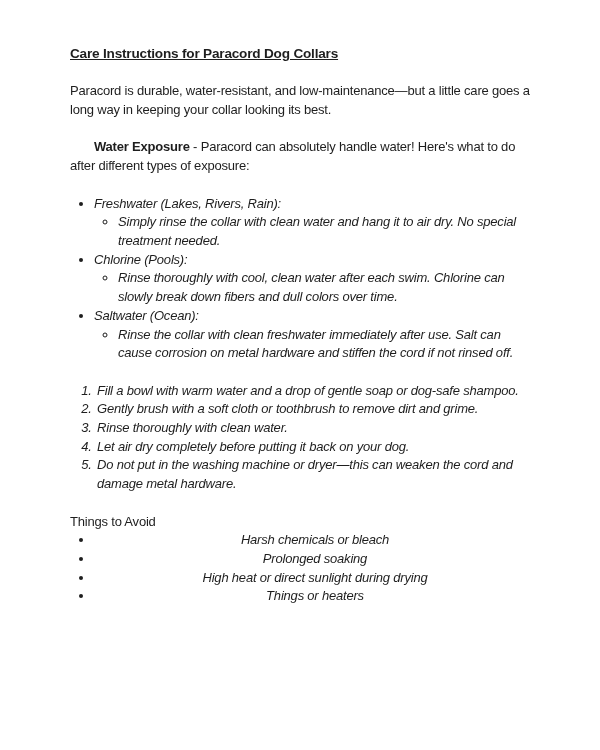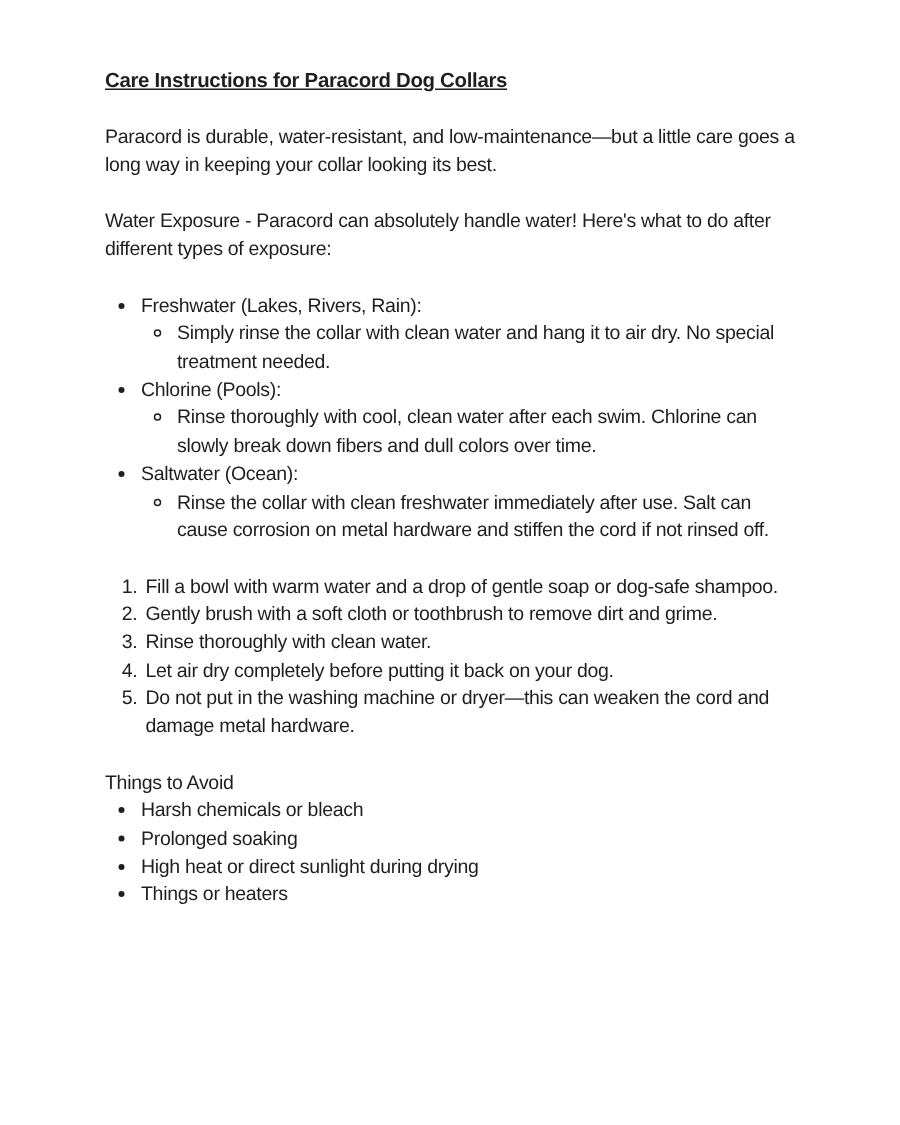--- a/index.html
+++ b/index.html
@@ -24,21 +24,21 @@
   }
   .doc-title {
     font-weight: bold;
     font-size: 13.6px;
     text-decoration: underline;
     margin: 0 0 18.7px 0;
   }
   p.para {
     margin: 18.7px 0;
   }
-  .bold { font-weight: normal; }
+  .bold { font-weight: bold; margin-left: 24px; }
   ul.top-list {
     list-style: disc;
     margin: 18.7px 0;
     padding: 0 0 0 24px;
   }
   ul.sub-list {
     list-style: circle;
     margin: 0;
     padding: 0 0 0 24px;
   }
@@ -48,22 +48,23 @@
   }
   ol.steps li { padding-left: 2px; }
   .avoid-heading {
     font-weight: normal;
     margin: 18.7px 0 0 0;
   }
   ul.avoid-list {
     list-style: disc;
     margin: 0;
     padding: 0 0 0 24px;
+    text-align: center;
   }
-  li { margin: 0; }
+  li { margin: 0; font-style: italic; }
 </style>
 </head>
 <body>
 
 <div class="page">
   <div class="content">
 
     <h1 class="doc-title">Care Instructions for Paracord Dog Collars</h1>
 
     <p class="para">Paracord is durable, water-resistant, and low-maintenance—but a little care goes a long way in keeping your collar looking its best.</p>

